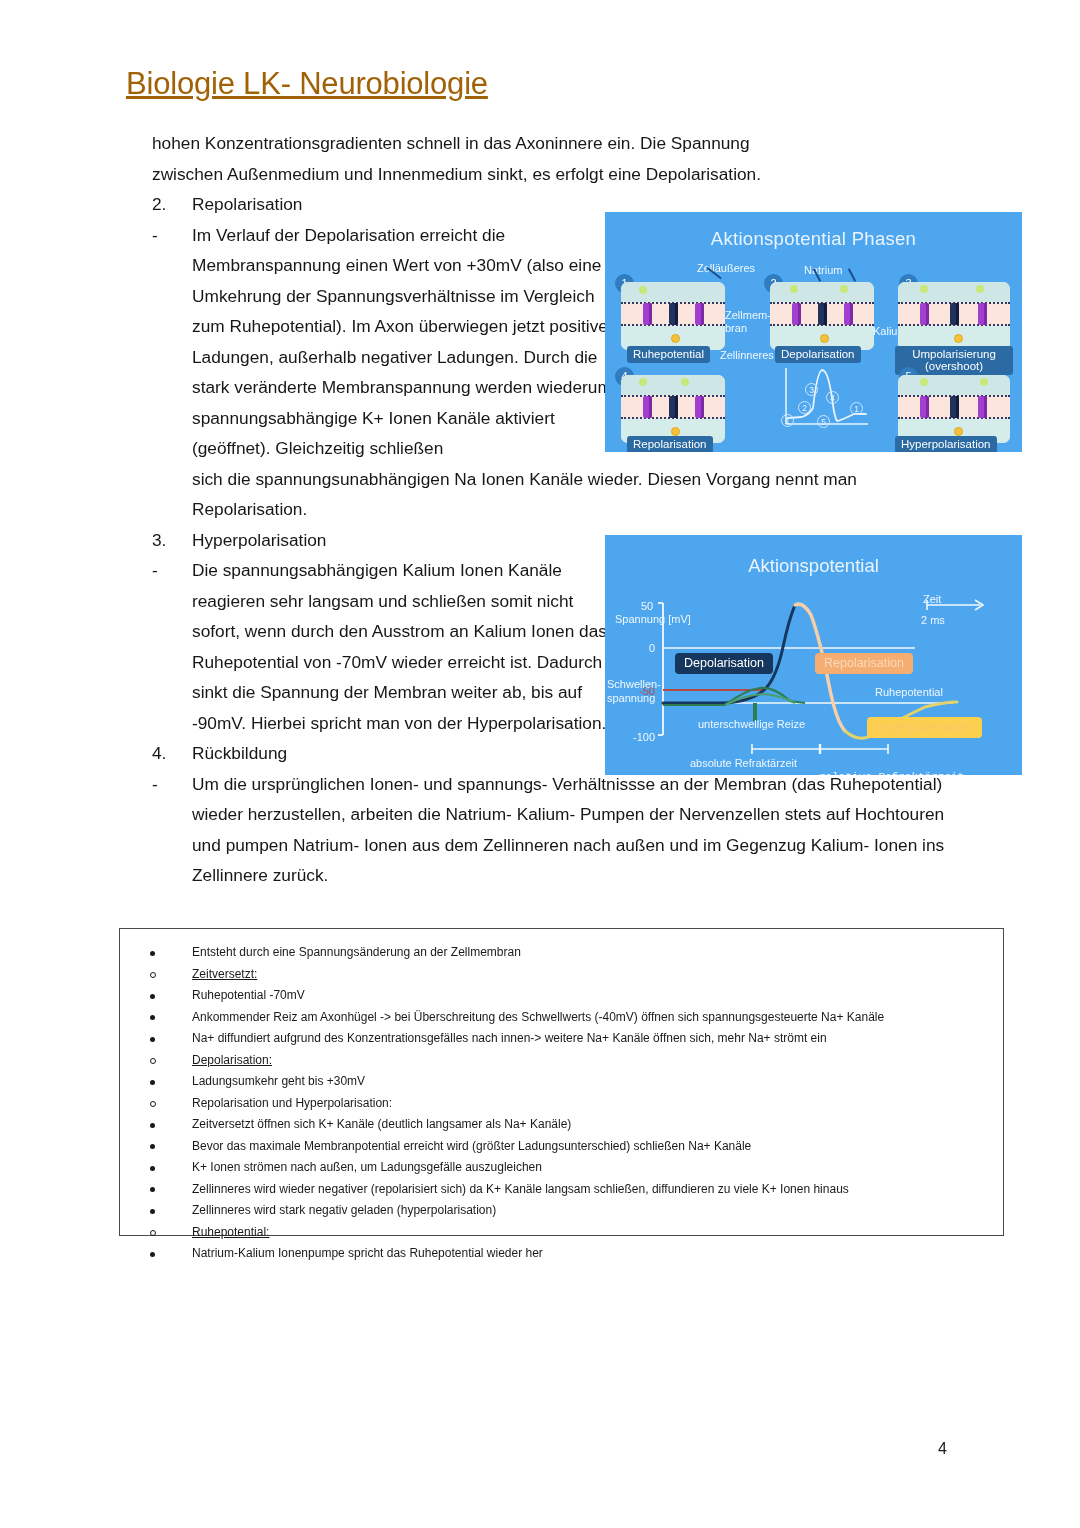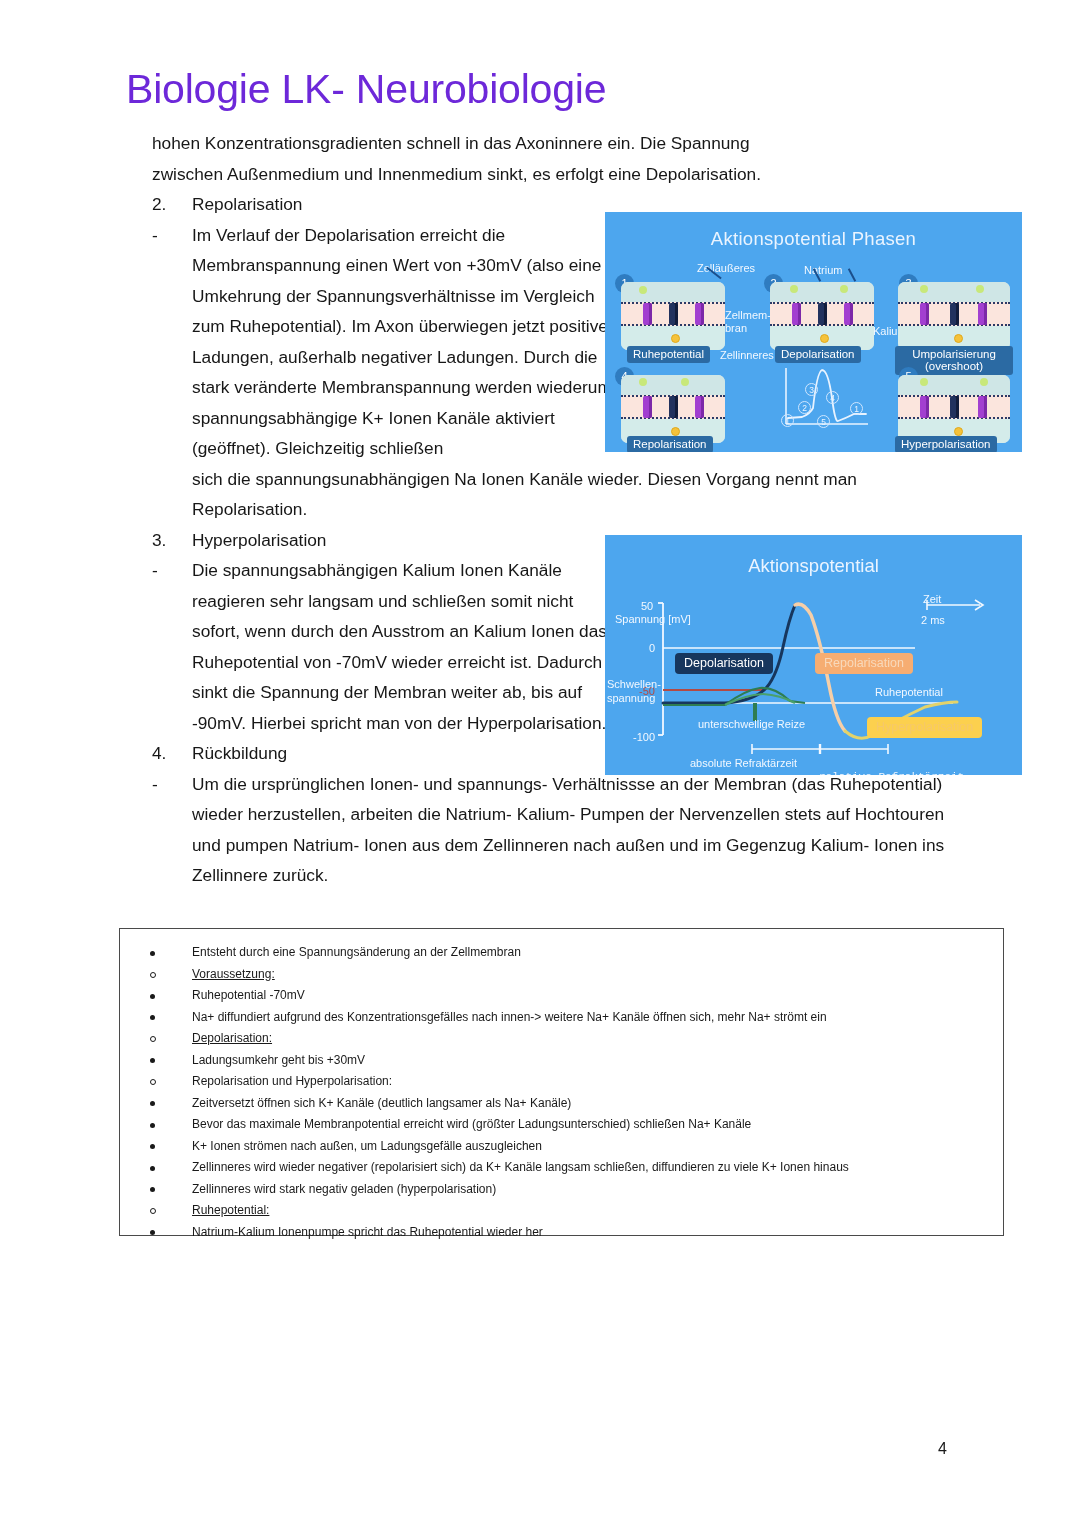--- a/index.html
+++ b/index.html
@@ -10,25 +10,26 @@
     font-family:"Liberation Sans", sans-serif;
     color:#000000;
     position:relative;
     overflow:hidden;
   }
 
   
   .page-title{
     position:absolute;
     left:126px; top:66px;
-    font-size:41px;
+    font-size:31px;
     font-weight:400;
     letter-spacing:-0.2px;
-    color:#6d28d9;
+    color:#a16207;
     white-space:nowrap;
+    text-decoration:underline;
   }
 
   
   .body-wrap{
     position:absolute;
     left:152px; top:128px;
     width:808px;
   }
   .para{
     font-size:17.3px;
@@ -435,25 +436,29 @@
 </div>
 
 <div class="sumbox">
   <div class="sumlist" id="summary-list">
       <div class="sumrow">
         <span class="bl"><span class="dot"></span></span>
         <span class="st">Entsteht durch eine Spannungsänderung an der Zellmembran</span>
       </div>
       <div class="sumrow">
         <span class="bl"><span class="ring"></span></span>
-        <span class="st ul">Voraussetzung:</span>
+        <span class="st ul">Zeitversetzt:</span>
       </div>
       <div class="sumrow">
         <span class="bl"><span class="dot"></span></span>
         <span class="st">Ruhepotential -70mV</span>
+      </div>
+      <div class="sumrow">
+        <span class="bl"><span class="dot"></span></span>
+        <span class="st">Ankommender Reiz am Axonhügel -&gt; bei Überschreitung des Schwellwerts (-40mV) öffnen sich spannungsgesteuerte Na+ Kanäle</span>
       </div>
       <div class="sumrow">
         <span class="bl"><span class="dot"></span></span>
         <span class="st">Na+ diffundiert aufgrund des Konzentrationsgefälles nach innen-&gt; weitere Na+ Kanäle öffnen sich, mehr Na+ strömt ein</span>
       </div>
       <div class="sumrow">
         <span class="bl"><span class="ring"></span></span>
         <span class="st ul">Depolarisation:</span>
       </div>
       <div class="sumrow">

